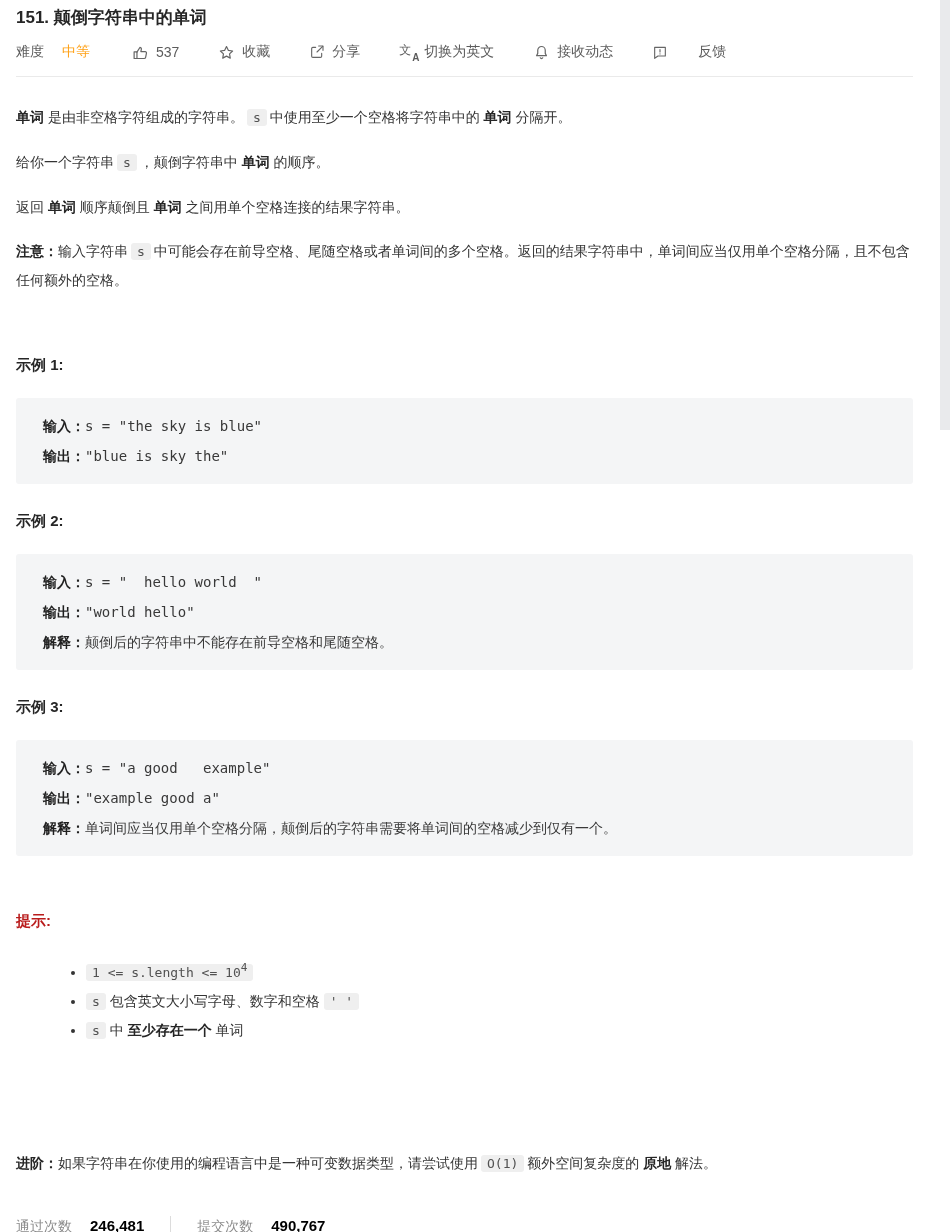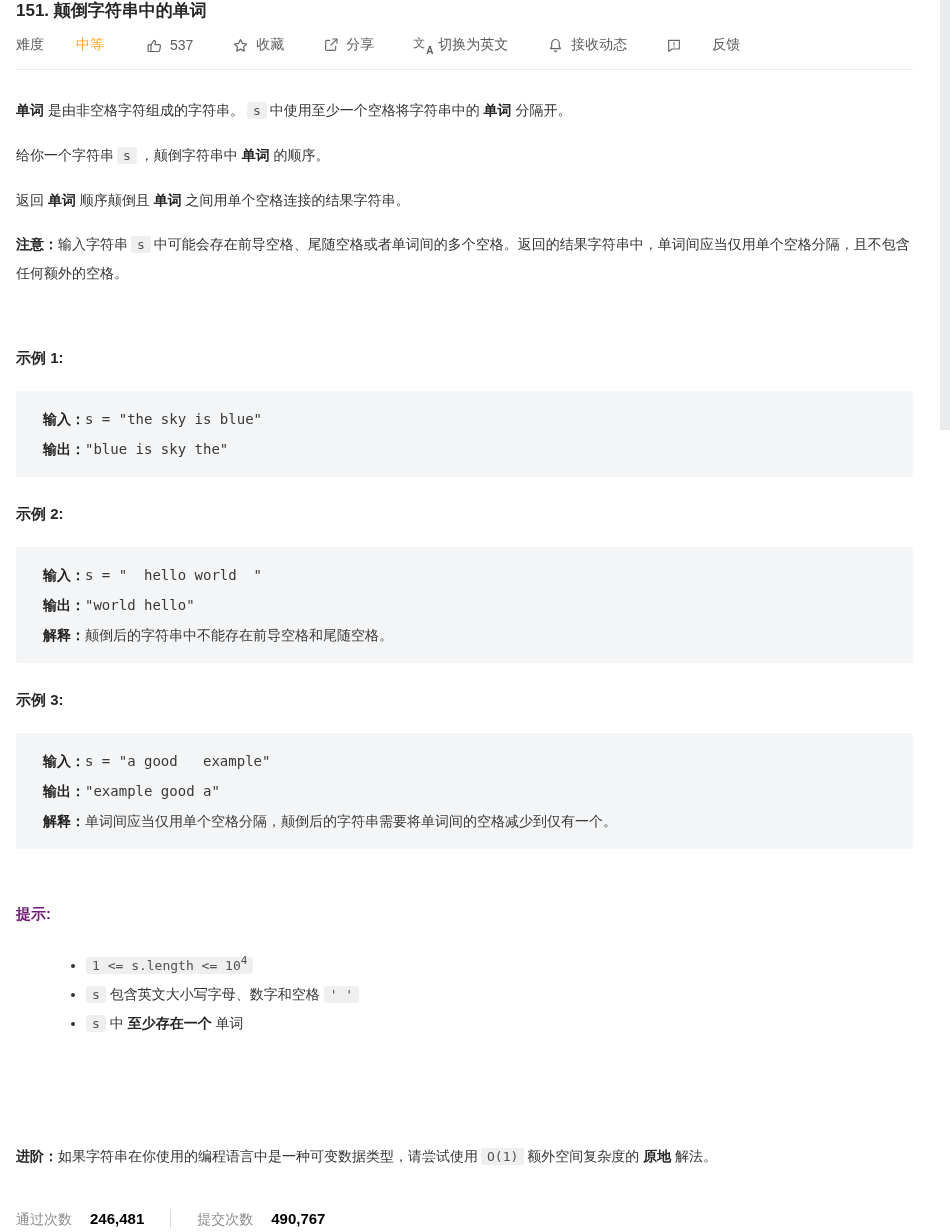--- a/index.html
+++ b/index.html
@@ -1,21 +1,21 @@
 <!DOCTYPE html>
 <html><head>
 <meta charset="utf-8">
 <style>
   * { margin: 0; padding: 0; box-sizing: border-box; }
   html, body { width: 950px; height: 1232px; overflow: hidden; background: #fff; }
   body { font-family: "Liberation Sans", "DejaVu Sans", sans-serif; color: #3c3c3c; position: relative; }
   .container { margin: 0 16px; width: 897px; }
 
   
-  .title { font-size: 17px; font-weight: bold; color: #262626; line-height: 22px; }
+  .title { padding-top: 7px; font-size: 17px; font-weight: bold; color: #262626; line-height: 22px; }
   .toolbar { margin-top: 14px; display: flex; align-items: center; font-size: 14px; color: #5c5c5c; }
   .tb-item { display: flex; align-items: center; margin-right: 39px; cursor: default; }
   .tb-item:last-child { margin-right: 6px; gap: 23px; }
   .tb-item .ic { display: inline-flex; margin-right: 7px; align-items: center; }
   .difficulty-label { margin-right: 18px; }
   .difficulty-value { color: #ffa116; }
   .wenA { position: relative; width: 18px; height: 16px; font-size: 13px; color: #5c5c5c; }
   .wenA .wen { position: absolute; left: 0; top: -2px; font-size: 12px; }
   .wenA .aa { position: absolute; right: -2px; bottom: -3px; font-size: 10px; font-weight: bold; }
   .divider { margin-top: 15px; border-top: 1px solid #eaeaea; }
@@ -32,21 +32,21 @@
   .ex-h { font-size: 15px; font-weight: bold; color: #262626; line-height: 22px; }
   .ex-h.first { margin-top: 60px; }
   .ex-h.next { margin-top: 26px; }
   pre.example {
     margin-top: 22px; background: #f4f5f6; border-radius: 3px;
     padding: 13px 16px; font-family: "DejaVu Sans Mono", "Liberation Serif", serif;
     font-size: 14px; line-height: 30px; color: #383838; white-space: pre;
   }
   pre.example b { font-weight: bold; color: #1f1f1f; padding-left: 11px; }
 
-  .hints-title { margin-top: 54px; font-size: 15px; font-weight: bold; color: #701a75; line-height: 22px; }
+  .hints-title { margin-top: 54px; font-size: 15px; font-weight: bold; color: #b91c1c; line-height: 22px; }
   ul.hints { margin-top: 22px; padding-left: 70px; list-style: disc; }
   ul.hints li { line-height: 29px; font-size: 14px; color: #343434; }
   ul.hints code.chip { margin: 0 4px 0 0; }
   ul.hints sup { font-size: 11px; position: relative; top: -1px; }
 
   .advanced { margin-top: 110px; font-size: 14px; line-height: 16px; color: #343434; }
   .advanced b { color: #262626; }
 
   .stats { margin-top: 40px; display: flex; align-items: center; font-size: 14px; }
   .stats .lbl { color: #8c8c8c; margin-right: 18px; }
@@ -58,21 +58,21 @@
   svg.ico { stroke: #666; fill: none; stroke-width: 1.7; stroke-linecap: round; stroke-linejoin: round; }
 </style>
 </head>
 <body>
 
 <div class="container">
 
   <div class="title">151. 颠倒字符串中的单词</div>
 
   <div class="toolbar">
-    <div class="tb-item" style="margin-right:42px;gap:14px;">
+    <div class="tb-item" style="margin-right:42px;">
       <span class="difficulty-label">难度</span>
       <span class="difficulty-value">中等</span>
     </div>
 
     <div class="tb-item">
       <span class="ic">
         <svg class="ico" width="17" height="17" viewBox="0 0 24 24">
             <path d="M3 11h4v9.5H3z"></path>
             <path d="M7 20.5h10.2c1.05 0 1.85-.75 2.05-1.75l1.15-6c.2-1.05-.6-2.05-1.7-2.05h-6.2l.7-3.2c.3-1.5-.8-2.6-2.1-2.6L7 11.5"></path>
           </svg>

